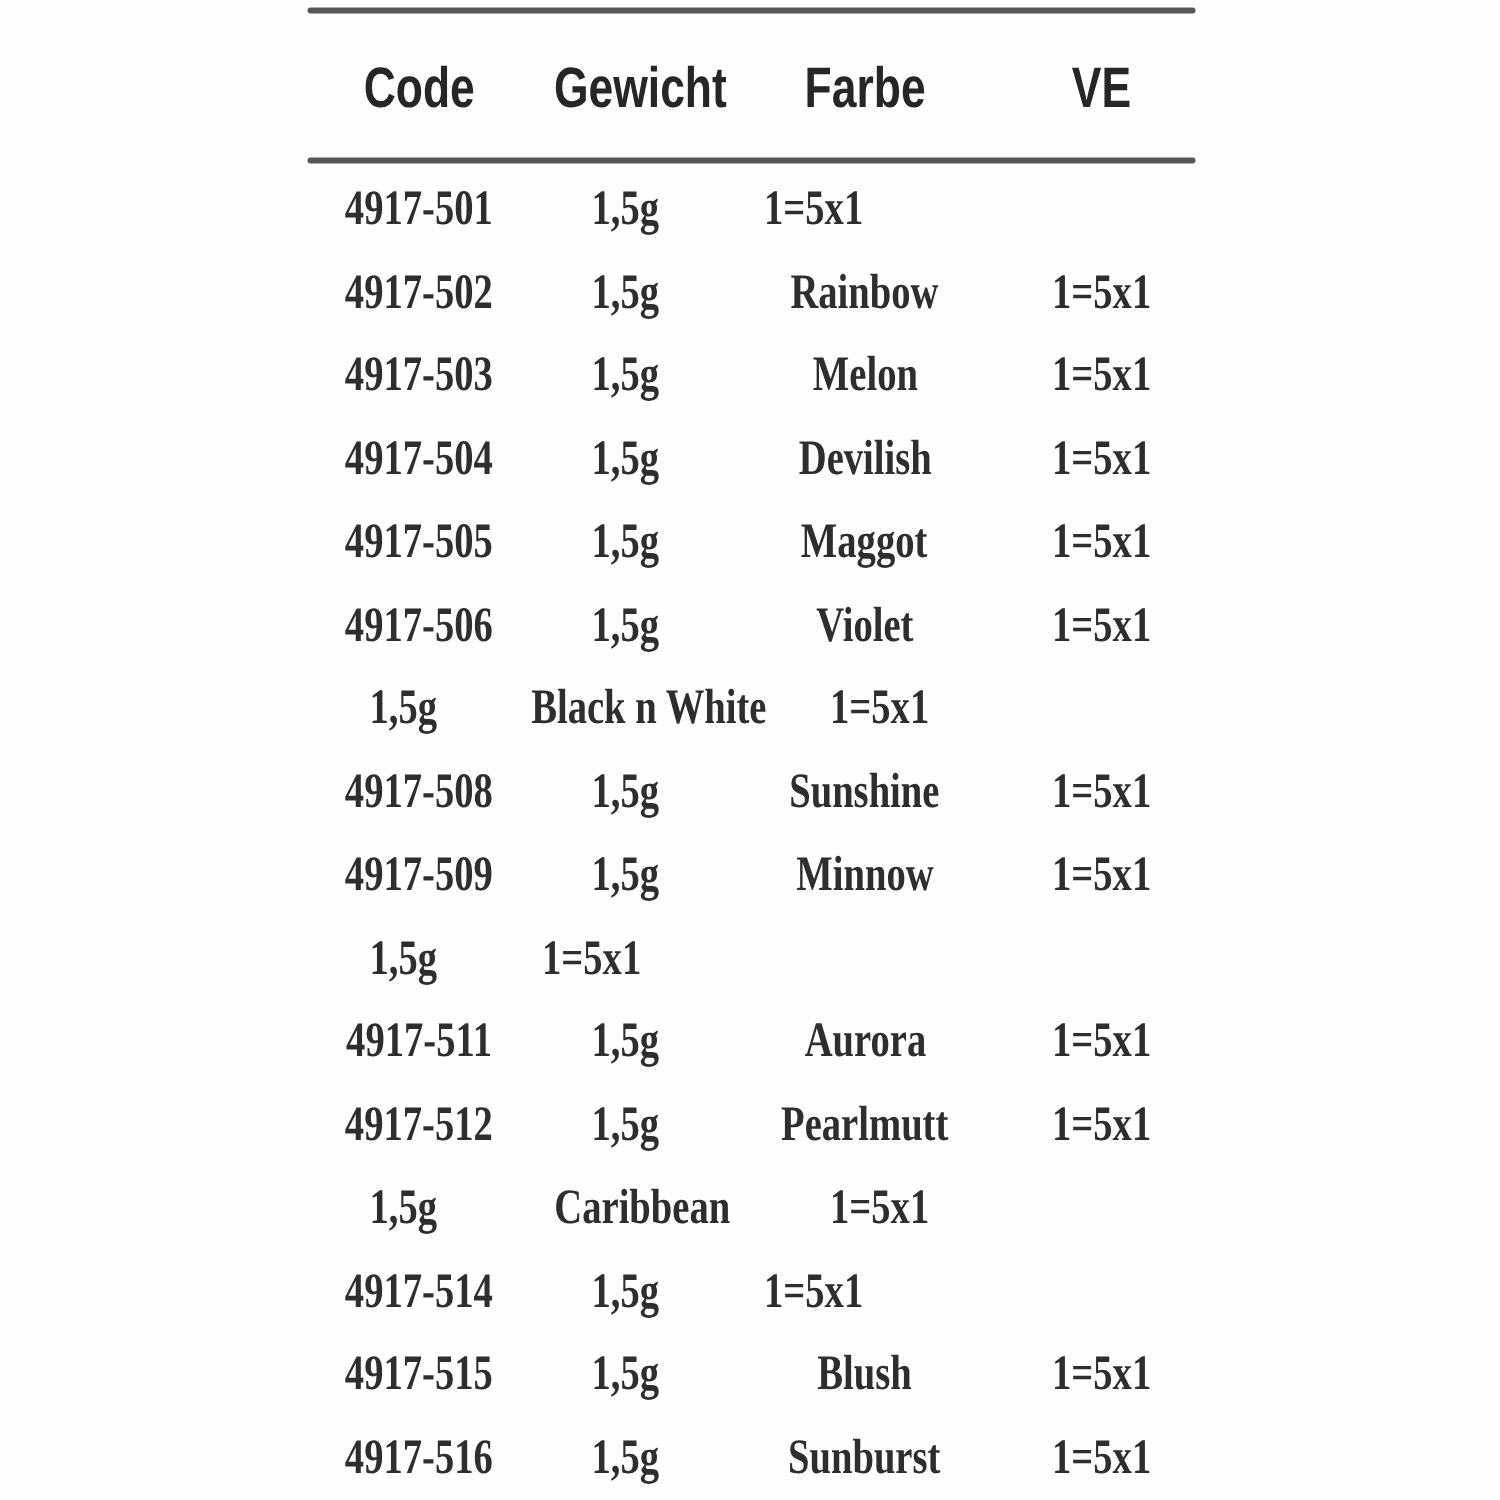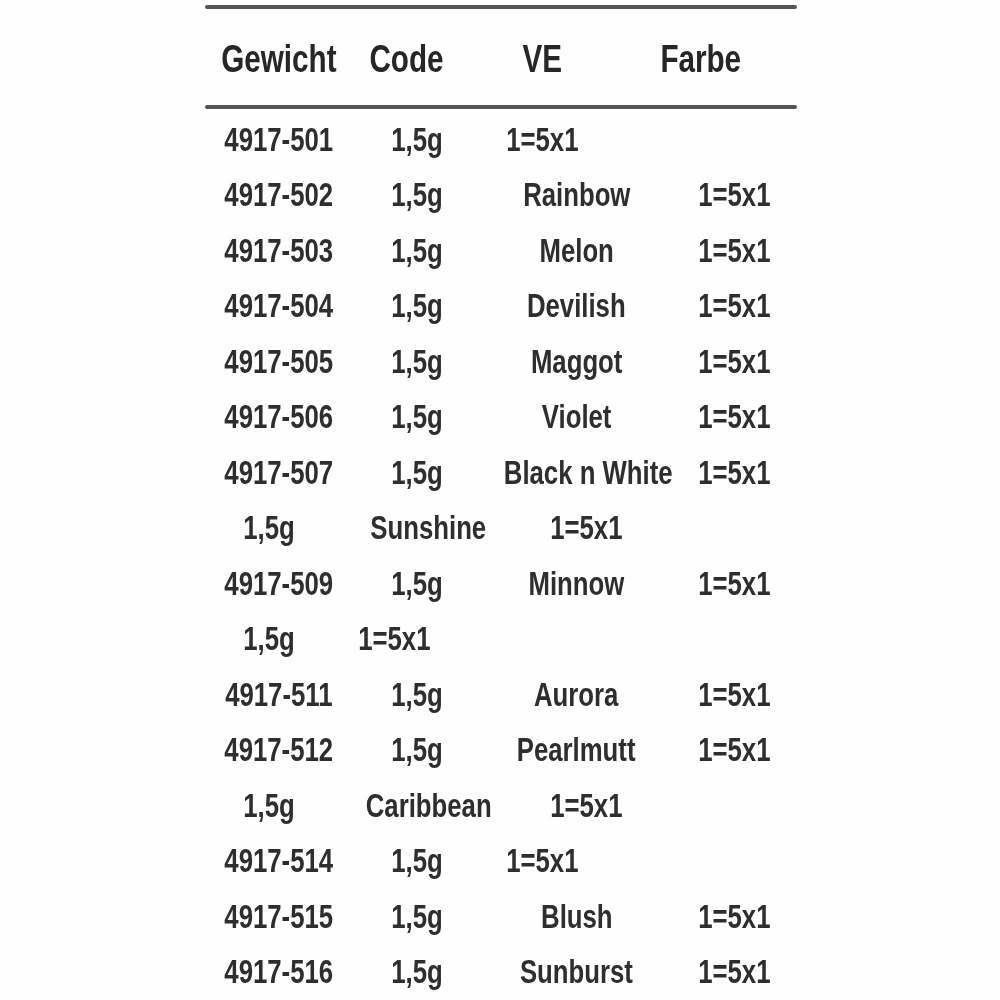--- a/index.html
+++ b/index.html
@@ -31,20 +31,21 @@
   .top-rule { margin-top: 5px; }
   .header-row {
     height: 96px;
     display: flex;
     align-items: center;
     padding-top: 4px;
     box-sizing: border-box;
   }
   .body-rows {
     padding-top: 3px;
+    font-family: Liberation Serif, serif;
   }
   .row {
     height: 55.5px;
     display: flex;
     align-items: center;
   }
   .cell {
     text-align: center;
     overflow: visible;
   }
@@ -69,32 +70,32 @@
 </style>
 </head>
 <body>
 
 <div class="page">
   <div class="table-wrap">
 
     <div class="rule top-rule"></div>
 
     <div class="header-row">
+      <div class="cell col-code">
+        <span class="txt hdr">Code</span>
+      </div>
       <div class="cell col-gewicht">
         <span class="txt hdr">Gewicht</span>
       </div>
-      <div class="cell col-code">
-        <span class="txt hdr">Code</span>
+      <div class="cell col-farbe">
+        <span class="txt hdr">Farbe</span>
       </div>
       <div class="cell col-ve">
         <span class="txt hdr">VE</span>
       </div>
-      <div class="cell col-farbe">
-        <span class="txt hdr">Farbe</span>
-      </div>
     </div>
 
     <div class="rule mid-rule"></div>
 
     <div class="body-rows">
       <div class="row">
         <div class="cell col-code">
           <span class="txt">4917-501</span>
         </div>
         <div class="cell col-gewicht">
@@ -174,35 +175,35 @@
         </div>
         <div class="cell col-farbe">
           <span class="txt">Violet</span>
         </div>
         <div class="cell col-ve">
           <span class="txt">1=5x1</span>
         </div>
       </div>
 
       <div class="row">
-        <div class="cell col-code">
-          <span class="txt">4917-507</span>
-        </div>
         <div class="cell col-gewicht">
           <span class="txt">1,5g</span>
         </div>
         <div class="cell col-farbe">
           <span class="txt">Black n White</span>
         </div>
         <div class="cell col-ve">
           <span class="txt">1=5x1</span>
         </div>
       </div>
 
       <div class="row">
+        <div class="cell col-code">
+          <span class="txt">4917-508</span>
+        </div>
         <div class="cell col-gewicht">
           <span class="txt">1,5g</span>
         </div>
         <div class="cell col-farbe">
           <span class="txt">Sunshine</span>
         </div>
         <div class="cell col-ve">
           <span class="txt">1=5x1</span>
         </div>
       </div>

